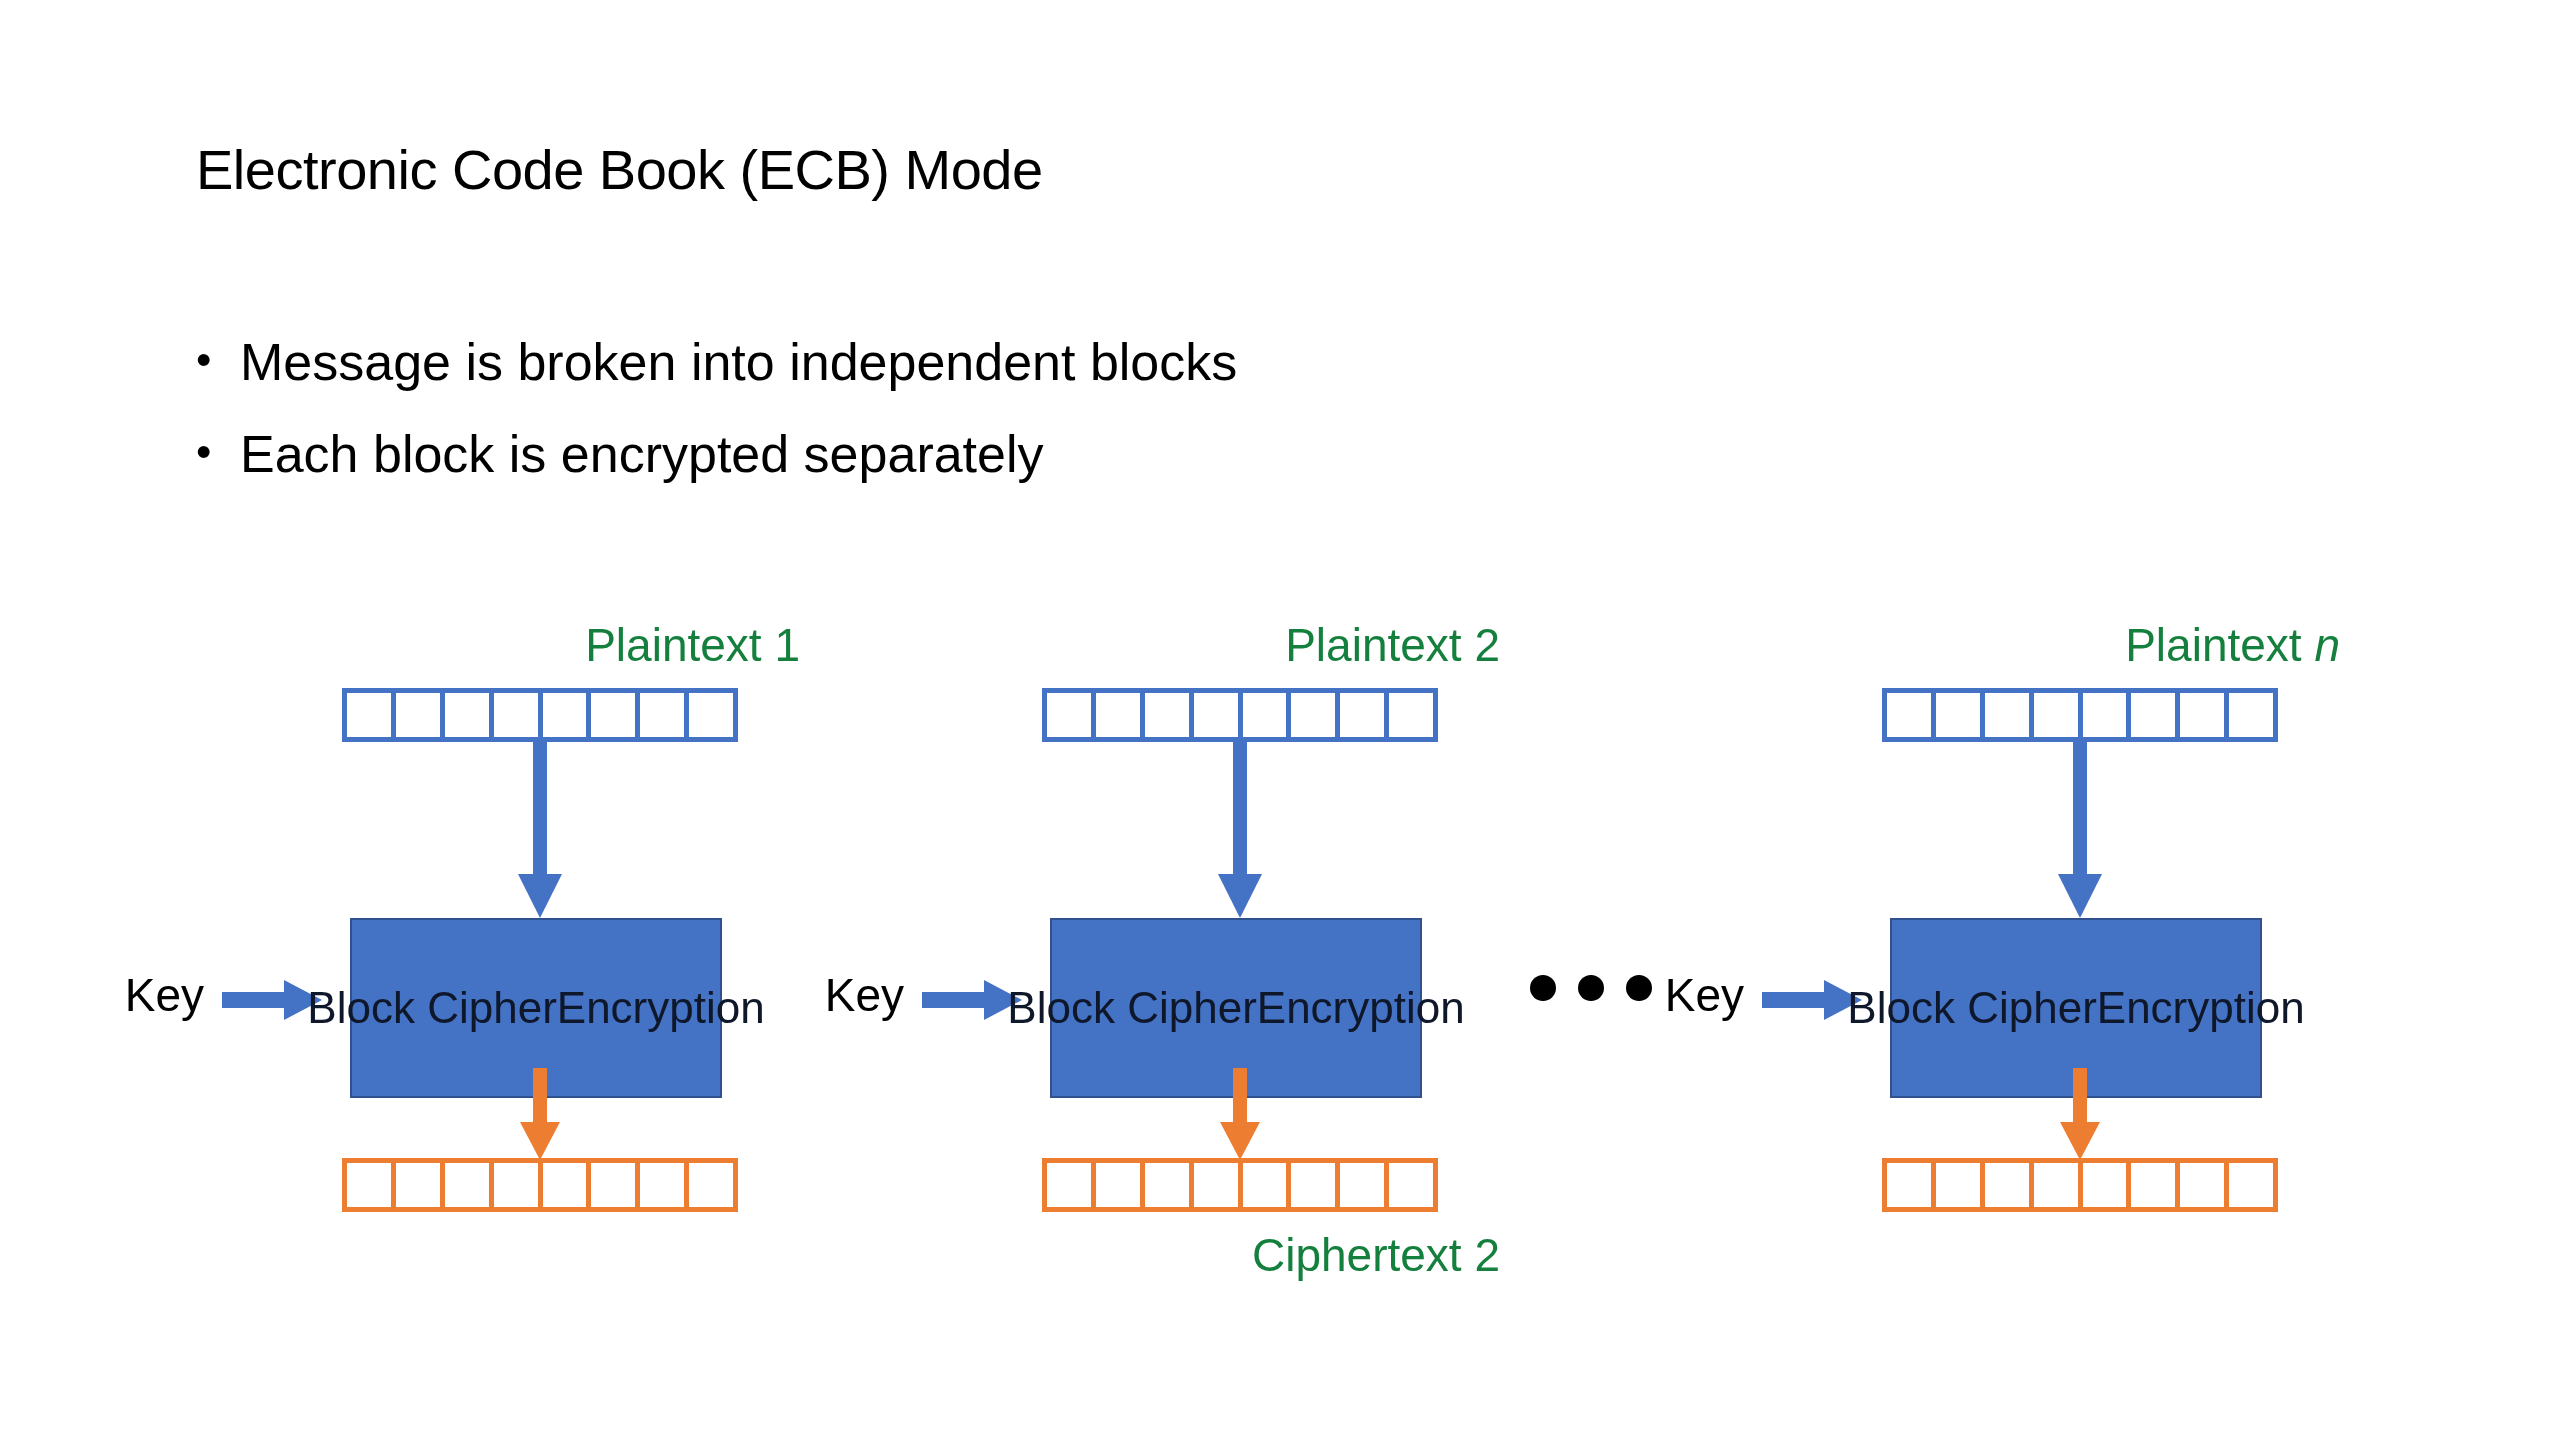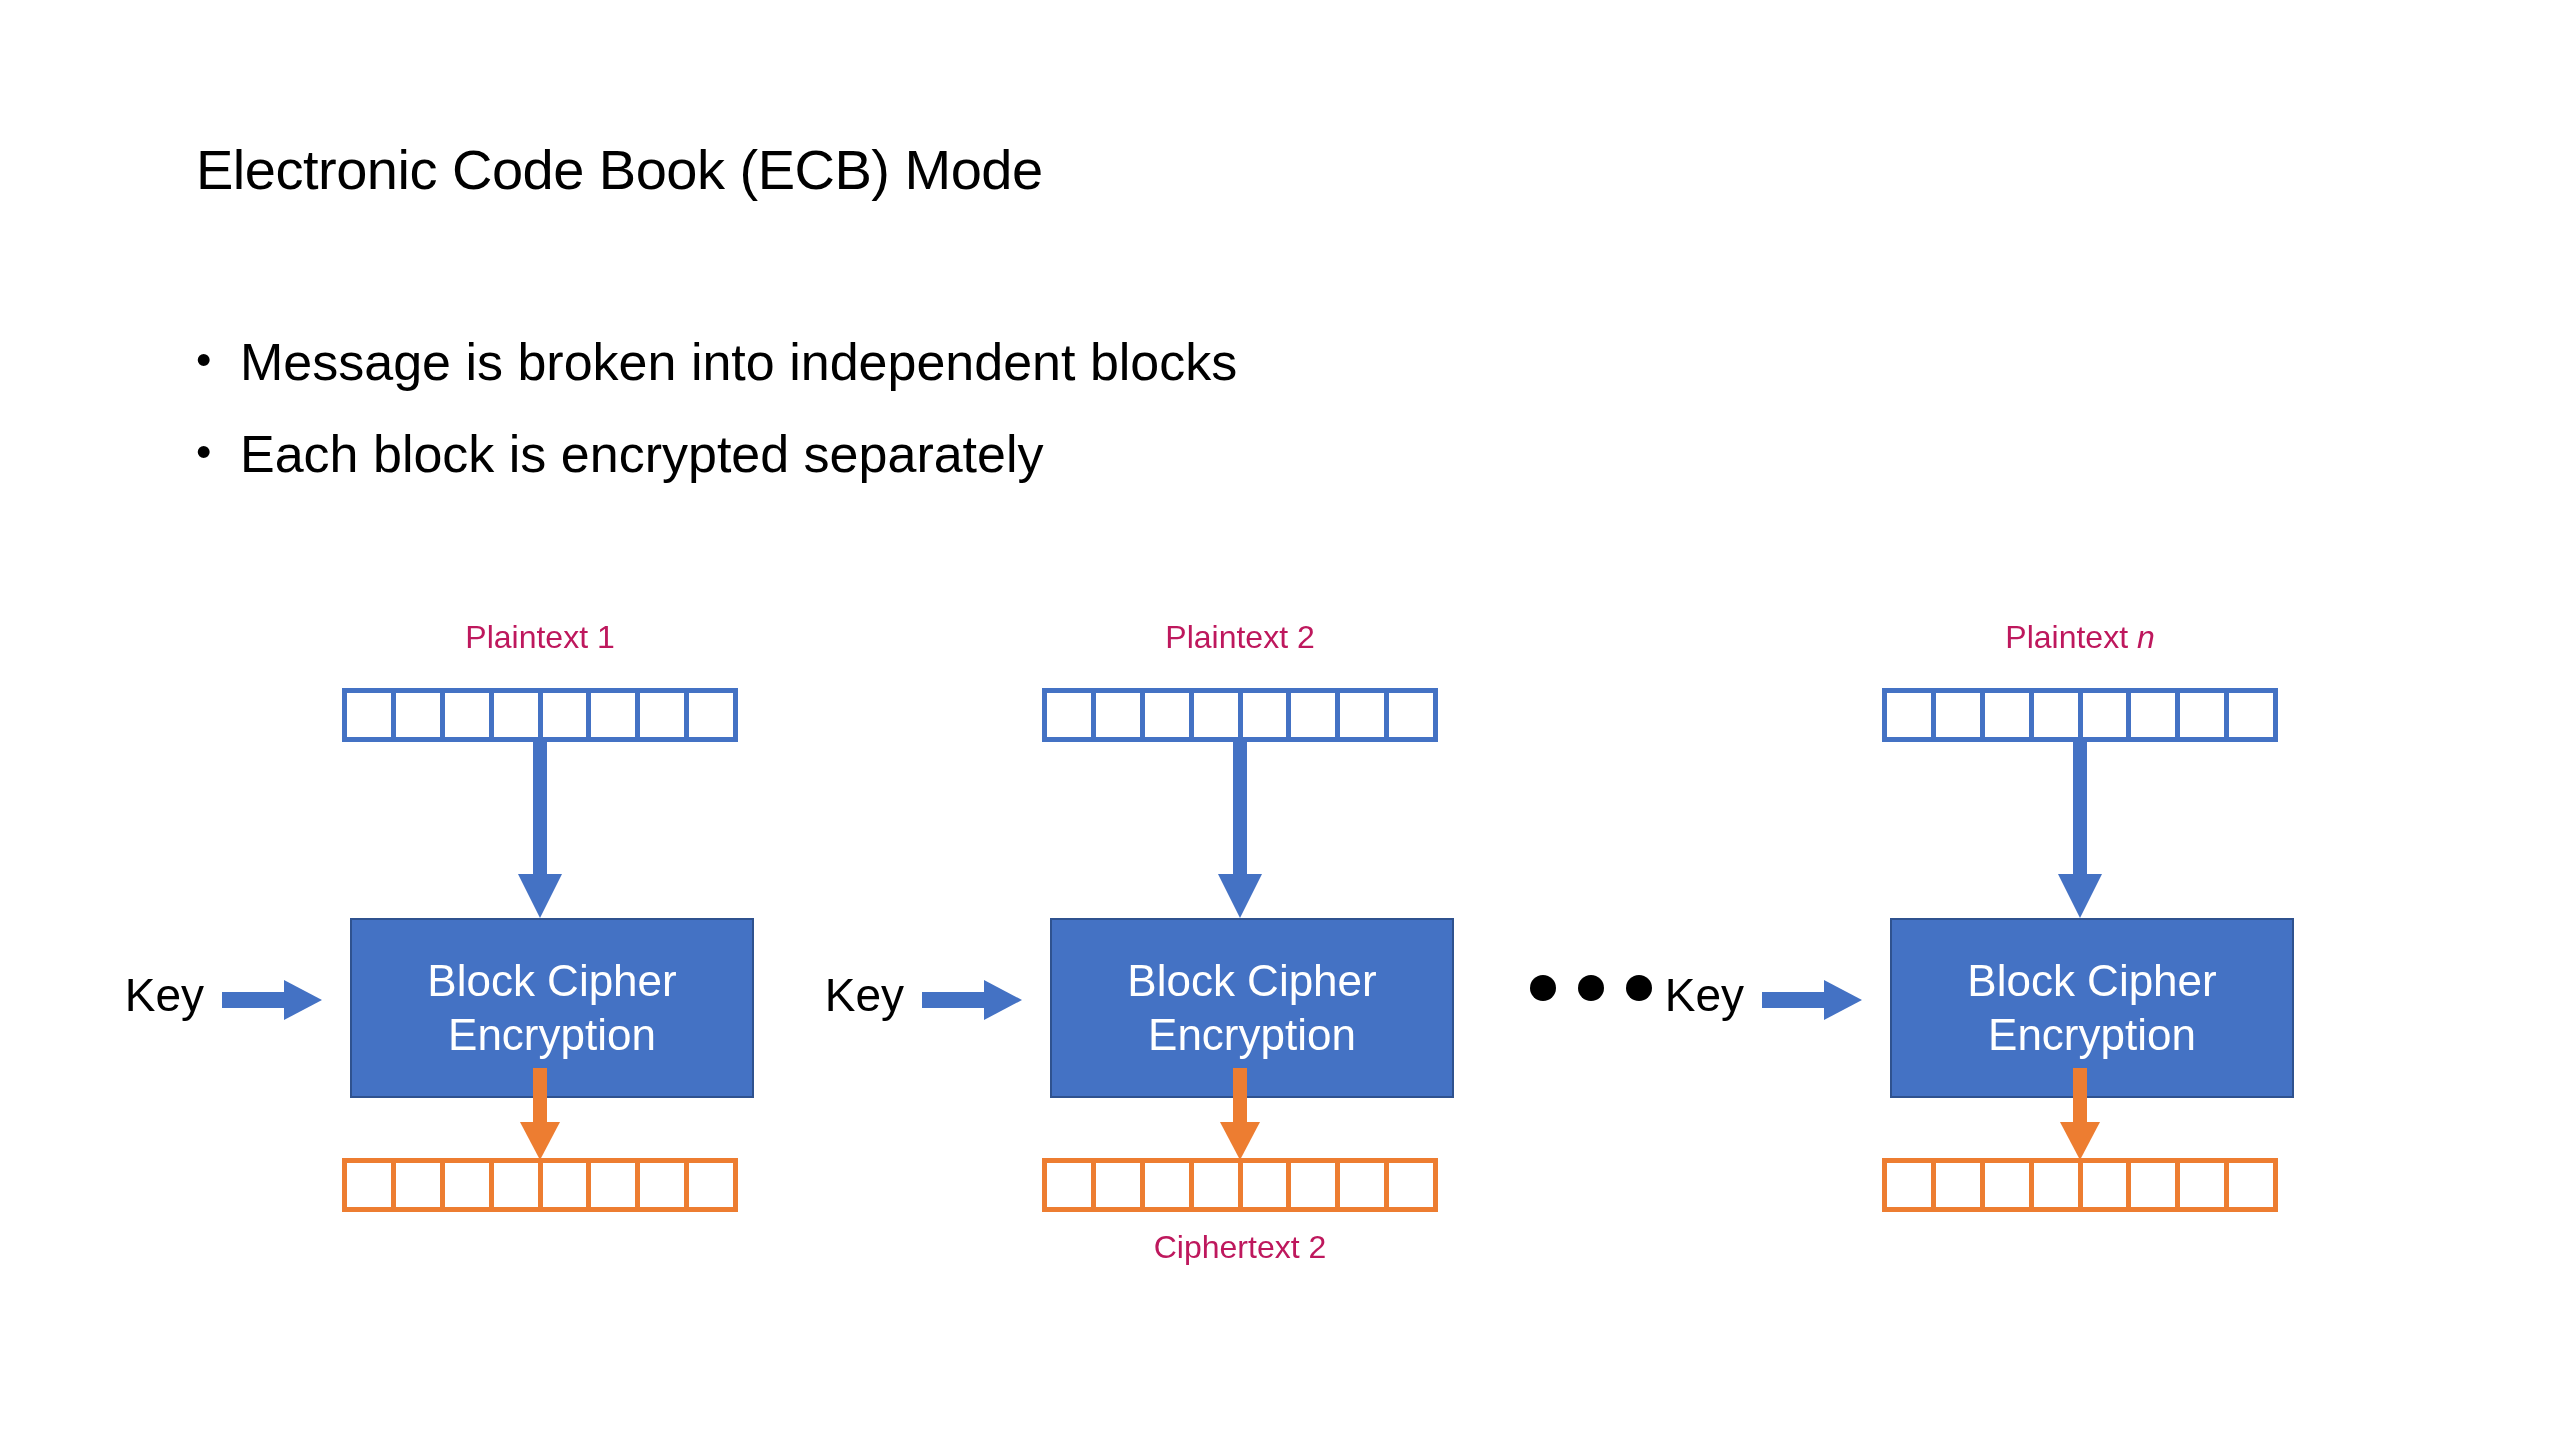--- a/index.html
+++ b/index.html
@@ -73,24 +73,24 @@
     height: 820px;
   }
   .col-1 { left: 280px; }
   .col-2 { left: 980px; text-decoration: underline; }
   .col-3 { left: 1820px; }
 
   
   .cap {
     position: absolute;
     width: 520px;
-    text-align: center;
-    font-size: 32px;
+    text-align: right;
+    font-size: 46px;
     line-height: 1.1;
-    color: #be185d;
+    color: #15803d;
     white-space: nowrap;
   }
   .cap-top { top: 0px; }
   .cap-bottom { top: 610px; }
   .cap em {
     font-style: italic;
   }
 
   
   .strip {
@@ -122,30 +122,29 @@
     width: 64px;
   }
   .v-arrow-top { top: 122px; height: 176px; }
   .v-arrow-bottom { top: 448px; height: 92px; }
 
   
   .cipher-box {
     position: absolute;
     left: 70px;
     top: 298px;
-    width: 404px;
+    width: 372px;
     height: 180px;
     background: #4472C4;
     border: 2px solid #2F528F;
     box-sizing: border-box;
     display: flex;
-    flex-direction: column;
     align-items: center;
     justify-content: center;
-    color: #ffffff;
+    color: #0f172a;
     font-size: 44px;
     line-height: 1.22;
     text-align: center;
   }
   .cipher-line { white-space: nowrap; }
 
   
   .key-label {
     position: absolute;
     top: 348px;

